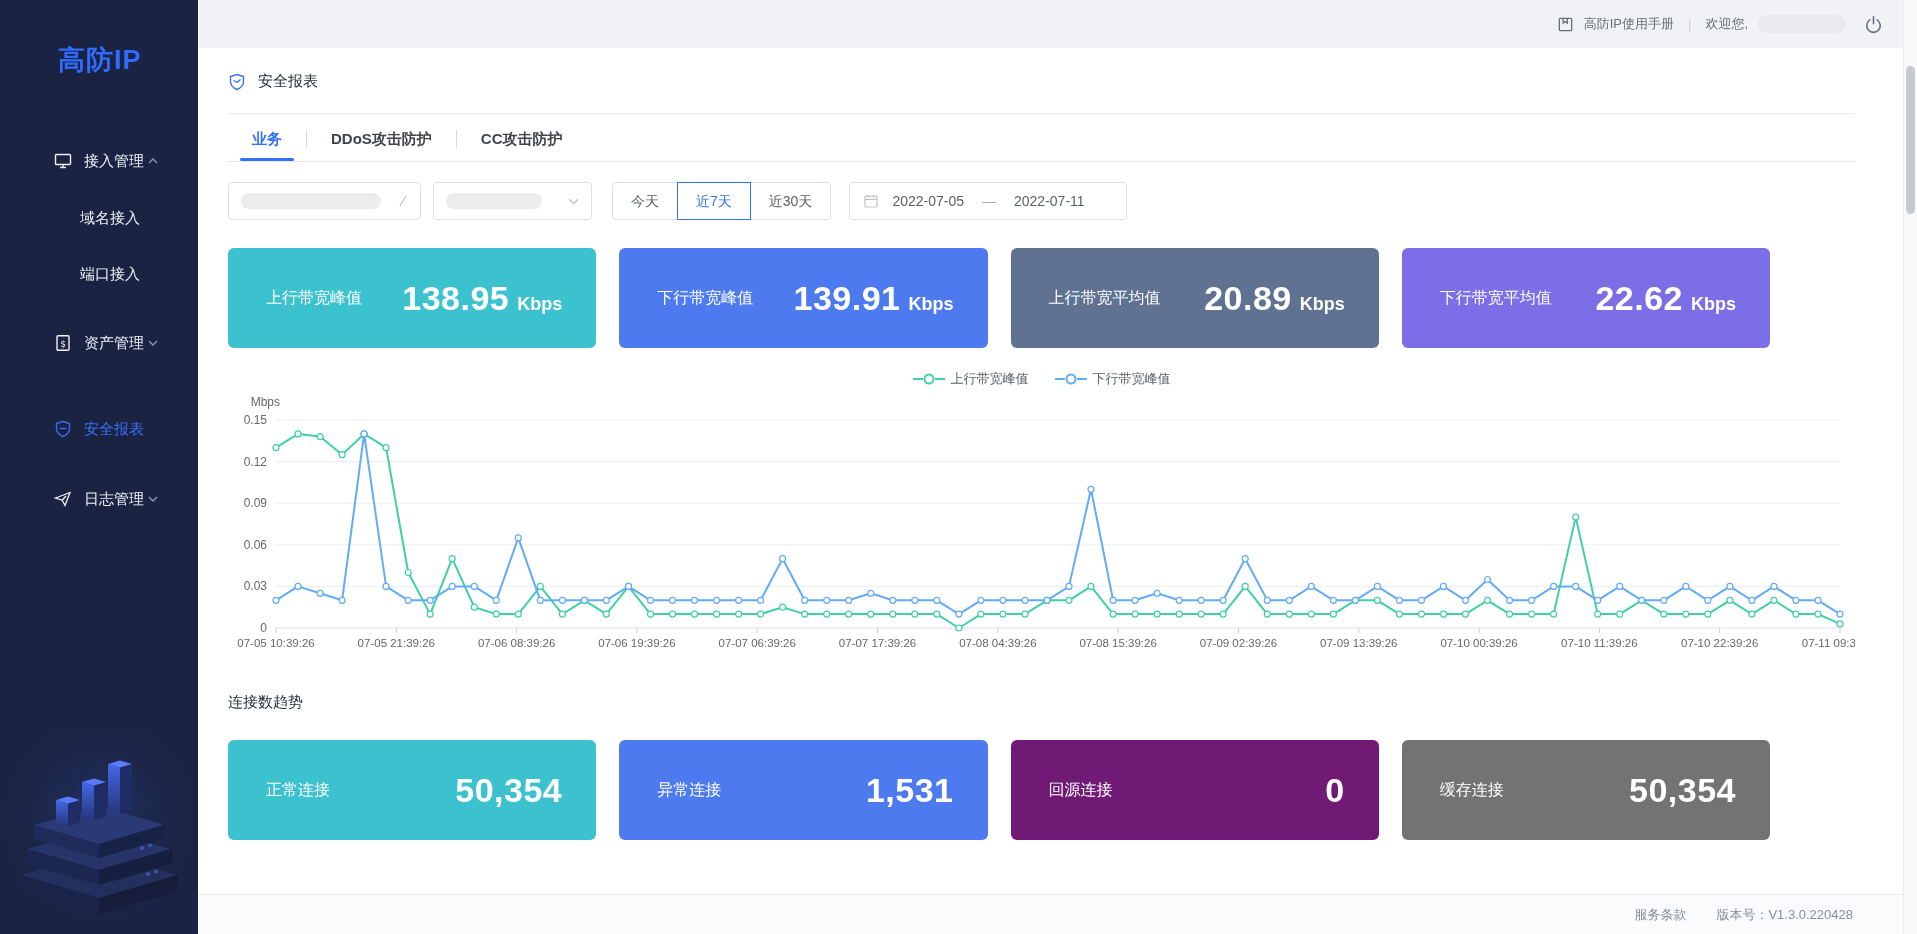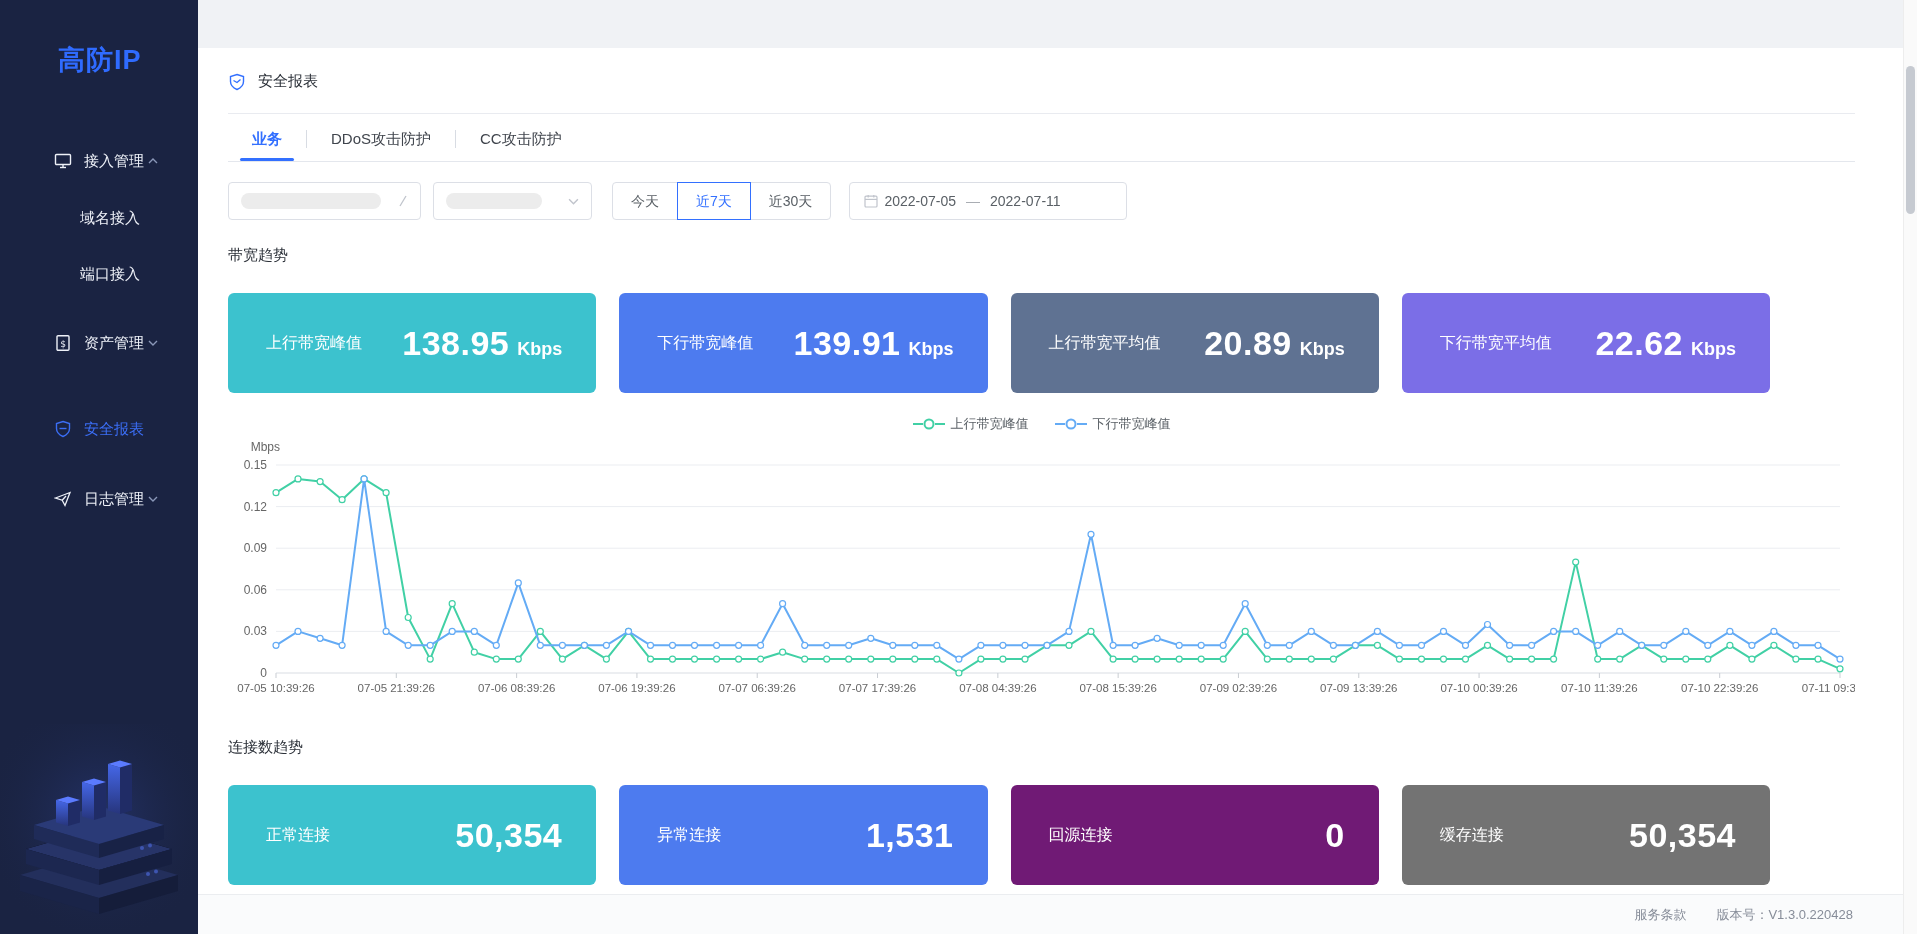--- a/index.html
+++ b/index.html
@@ -27,37 +27,37 @@
   .blob { background:#e8eaed; border-radius:9px; }
   .user-blob { width:88px; height:18px; }
   .power-btn { margin-left:8px; cursor:pointer; }
 
   .content { position:absolute; top:48px; left:0; right:14px; bottom:0; background:#fff; padding:24px 48px 0 30px; overflow:hidden; }
 
   .page-title { display:flex; align-items:center; gap:12px; font-size:15px; color:#2b3038; }
   .title-divider { height:1px; background:#e9ebf0; margin-top:22px; }
 
   .tabs { display:flex; align-items:center; height:46px; border-bottom:1px solid #e4e7ed; margin-top:2px; }
-  .tab { position:relative; padding:0 24px; font-size:15px; color:#40454d; cursor:pointer; line-height:45px; }
+  .tab { position:relative; padding:0 24px; font-size:15px; color:#40454d; cursor:pointer; line-height:45px;font-weight:bold; }
   .tab.active { color:#3370ff; font-weight:bold; }
   .tab.active::after { content:""; position:absolute; left:12px; right:12px; bottom:0; height:3px; background:#3370ff; border-radius:2px; }
   .tab-sep { width:1px; height:18px; background:#d8dce3; }
 
   .filters { display:flex; align-items:center; margin-top:20px; }
   .select-box { height:38px; border:1px solid #dcdfe6; border-radius:4px; background:#fff; display:flex; align-items:center; justify-content:space-between; padding:0 12px; cursor:pointer; }
   .sb1 { width:193px; margin-right:12px; }
   .sb2 { width:159px; margin-right:20px; }
   .val-blob { height:16px; border-radius:8px; background:#ececec; }
   .btn-group { display:flex; margin-right:18px; }
   .seg-btn { height:38px; padding:0 18px; line-height:36px; font-size:14px; color:#5a6066; background:#fff; border:1px solid #dcdfe6; cursor:pointer; }
   .seg-btn:first-child { border-radius:4px 0 0 4px; }
   .seg-btn:last-child { border-radius:0 4px 4px 0; }
   .seg-btn + .seg-btn { margin-left:-1px; }
   .seg-btn.active { color:#3370ff; border-color:#3370ff; position:relative; z-index:1; }
-  .date-box { width:278px; height:38px; border:1px solid #dcdfe6; border-radius:4px; display:flex; align-items:center; gap:6px; padding:0 14px; font-size:14px; color:#5a6066; cursor:pointer; }
+  .date-box { width:278px; height:38px; border:1px solid #dcdfe6; border-radius:4px; display:flex; align-items:center; gap:14px; padding:0 14px; font-size:14px; color:#5a6066; cursor:pointer; }
   .date-sep { color:#a9adb3; margin:0 4px; }
 
   .section-label { margin-top:26px; font-size:15px; color:#2b3038; font-weight:500; }
 
   .cards { display:grid; grid-template-columns:repeat(4,1fr); gap:23px; margin-top:28px; margin-right:85px; }
   .stat-card { height:100px; border-radius:6px; color:#fff; display:flex; align-items:center; justify-content:space-between; padding:0 34px 0 38px; }
   .stat-label { font-size:16px; }
   .stat-value-wrap { display:flex; align-items:baseline; gap:8px; }
   .stat-value { font-size:34px; font-weight:bold; letter-spacing:0.5px; }
   .stat-unit { font-size:18px; font-weight:bold; }
@@ -177,20 +177,34 @@
         <polygon points="82,58 94,54.5 106,58 94,61.5" fill="#5b7bff"></polygon>
         <polygon points="108,40 120,43.5 120,90 108,86.5" fill="url(#barg)"></polygon>
         <polygon points="120,43.5 132,40 132,86.5 120,90" fill="#202c66"></polygon>
         <polygon points="108,40 120,36.5 132,40 120,43.5" fill="#5b7bff"></polygon>
       </g>
     </svg>
   </aside>
 
   <div class="main">
 
+    <div class="topbar">
+      <svg width="17" height="17" viewBox="0 0 18 18">
+        <rect x="2.5" y="2.5" width="13" height="13" rx="1" fill="none" stroke="#697078" stroke-width="1.4"></rect>
+        <path d="M6.5 2.5 v5 l2.2 -1.6 2.2 1.6 v-5" fill="none" stroke="#697078" stroke-width="1.4"></path>
+      </svg>
+      <span class="link">高防IP使用手册</span>
+      <span class="tb-divider">|</span>
+      <span>欢迎您,</span>
+      <span class="blob user-blob"></span>
+      <svg class="power-btn" width="19" height="19" viewBox="0 0 18 18">
+        <path d="M5.6 4.6 a6.4 6.4 0 1 0 6.8 0" fill="none" stroke="#697078" stroke-width="1.5" stroke-linecap="round"></path>
+        <line x1="9" y1="1.6" x2="9" y2="8.2" stroke="#697078" stroke-width="1.5" stroke-linecap="round"></line>
+      </svg>
+    </div>
 
     <div class="content">
 
       <div class="page-title">
         <svg width="18" height="18" viewBox="0 0 18 18">
           <path d="M9 1.5 L15.5 3.5 V8.5 C15.5 12.5 12.5 15 9 16.5 C5.5 15 2.5 12.5 2.5 8.5 V3.5 Z" fill="none" stroke="#3370ff" stroke-width="1.4"></path>
           <path d="M5.5 7.5 l3.5 2 3.5 -3" fill="none" stroke="#3370ff" stroke-width="1.4"></path>
         </svg>
         <span>安全报表</span>
       </div>
@@ -228,21 +242,20 @@
             <line x1="1" y1="5.4" x2="13" y2="5.4" stroke="#c0c4cc" stroke-width="1.2"></line>
             <line x1="4.2" y1="1" x2="4.2" y2="3.4" stroke="#c0c4cc" stroke-width="1.2"></line>
             <line x1="9.8" y1="1" x2="9.8" y2="3.4" stroke="#c0c4cc" stroke-width="1.2"></line>
           </svg>
           <span>2022-07-05</span>
           <span class="date-sep">—</span>
           <span>2022-07-11</span>
         </div>
       </div>
 
-      <div class="section-label">带宽趋势</div>
 
       <div class="cards">
         <div class="stat-card" style="background: rgb(60, 194, 206);">
           <span class="stat-label">上行带宽峰值</span>
           <span class="stat-value-wrap">
               <span class="stat-value">138.95</span>
               <span class="stat-unit">Kbps</span>
             </span>
         </div>
         <div class="stat-card" style="background: rgb(77, 123, 239);">

